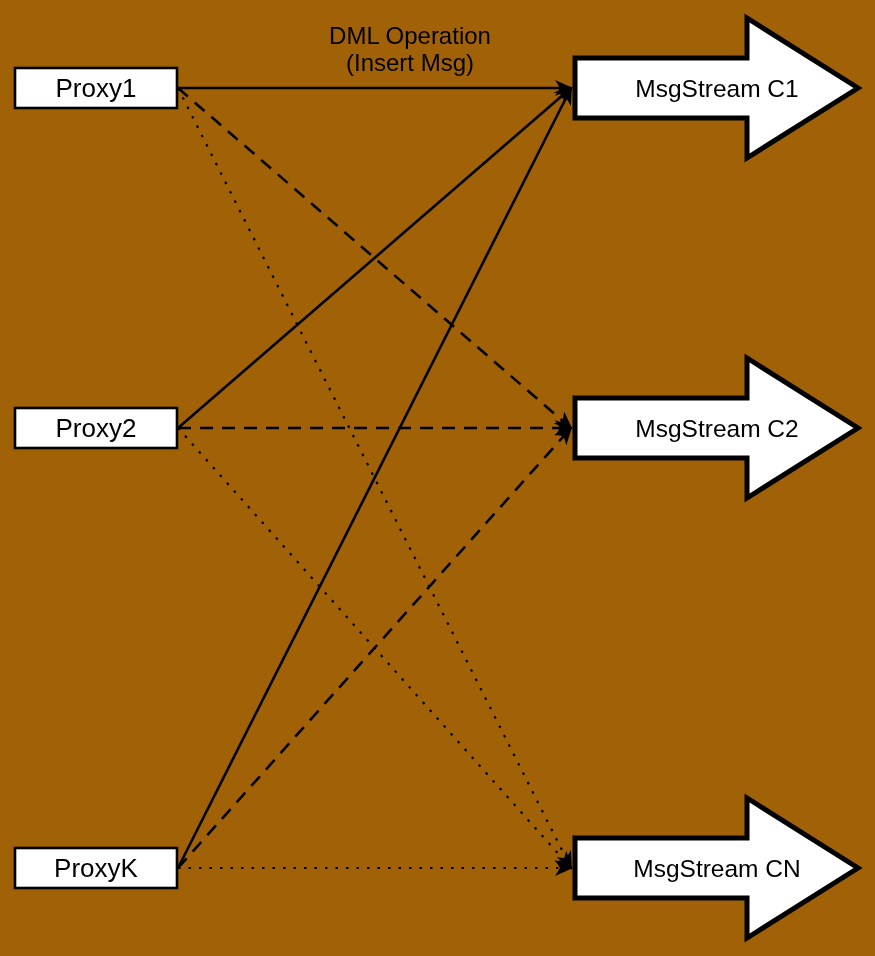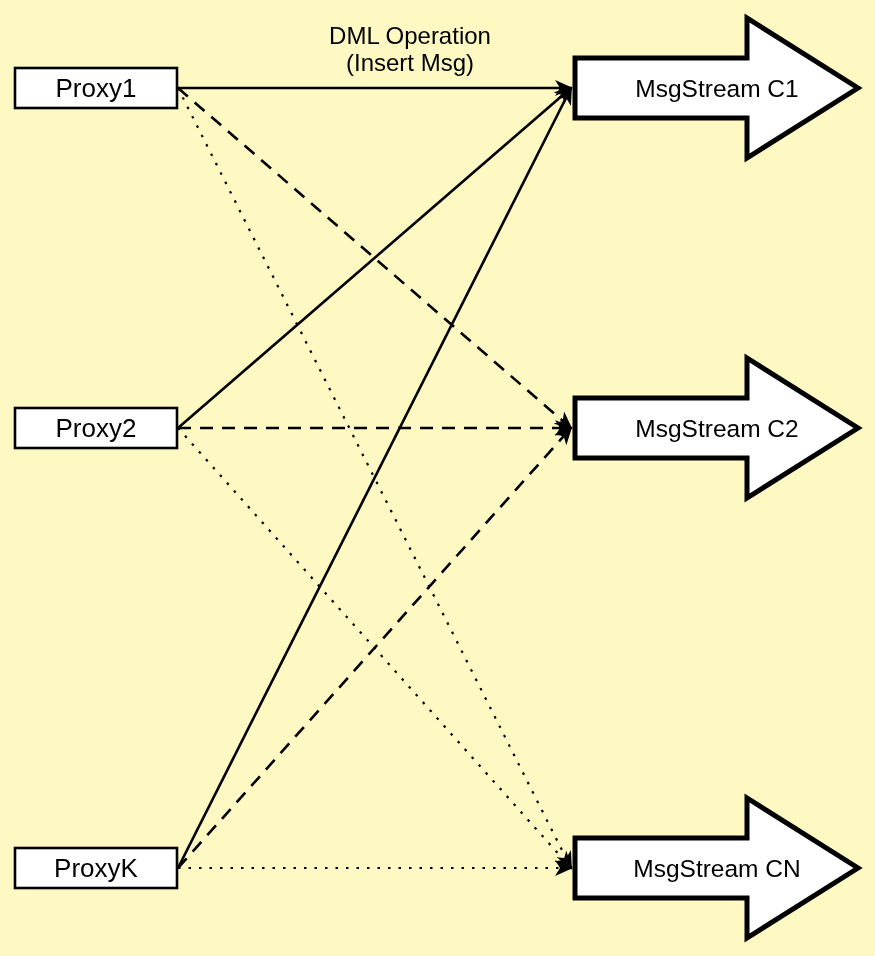--- a/index.html
+++ b/index.html
@@ -4,21 +4,21 @@
 <style>
   html, body {
     margin: 0;
     padding: 0;
     background: #ffffff;
   }
   .canvas-wrap {
     width: 875px;
     height: 956px;
     position: relative;
-    background: #fef9c3;
+    background: #a16207;
   }
   svg { display: block; }
   text {
     font-family: "Liberation Sans", "DejaVu Sans", sans-serif;
     fill: #000000;
   }
   .proxy-label  { font-size: 26px; }
   .stream-label { font-size: 24.5px; }
   .top-label    { font-size: 24px; }
   .proxy-box {

